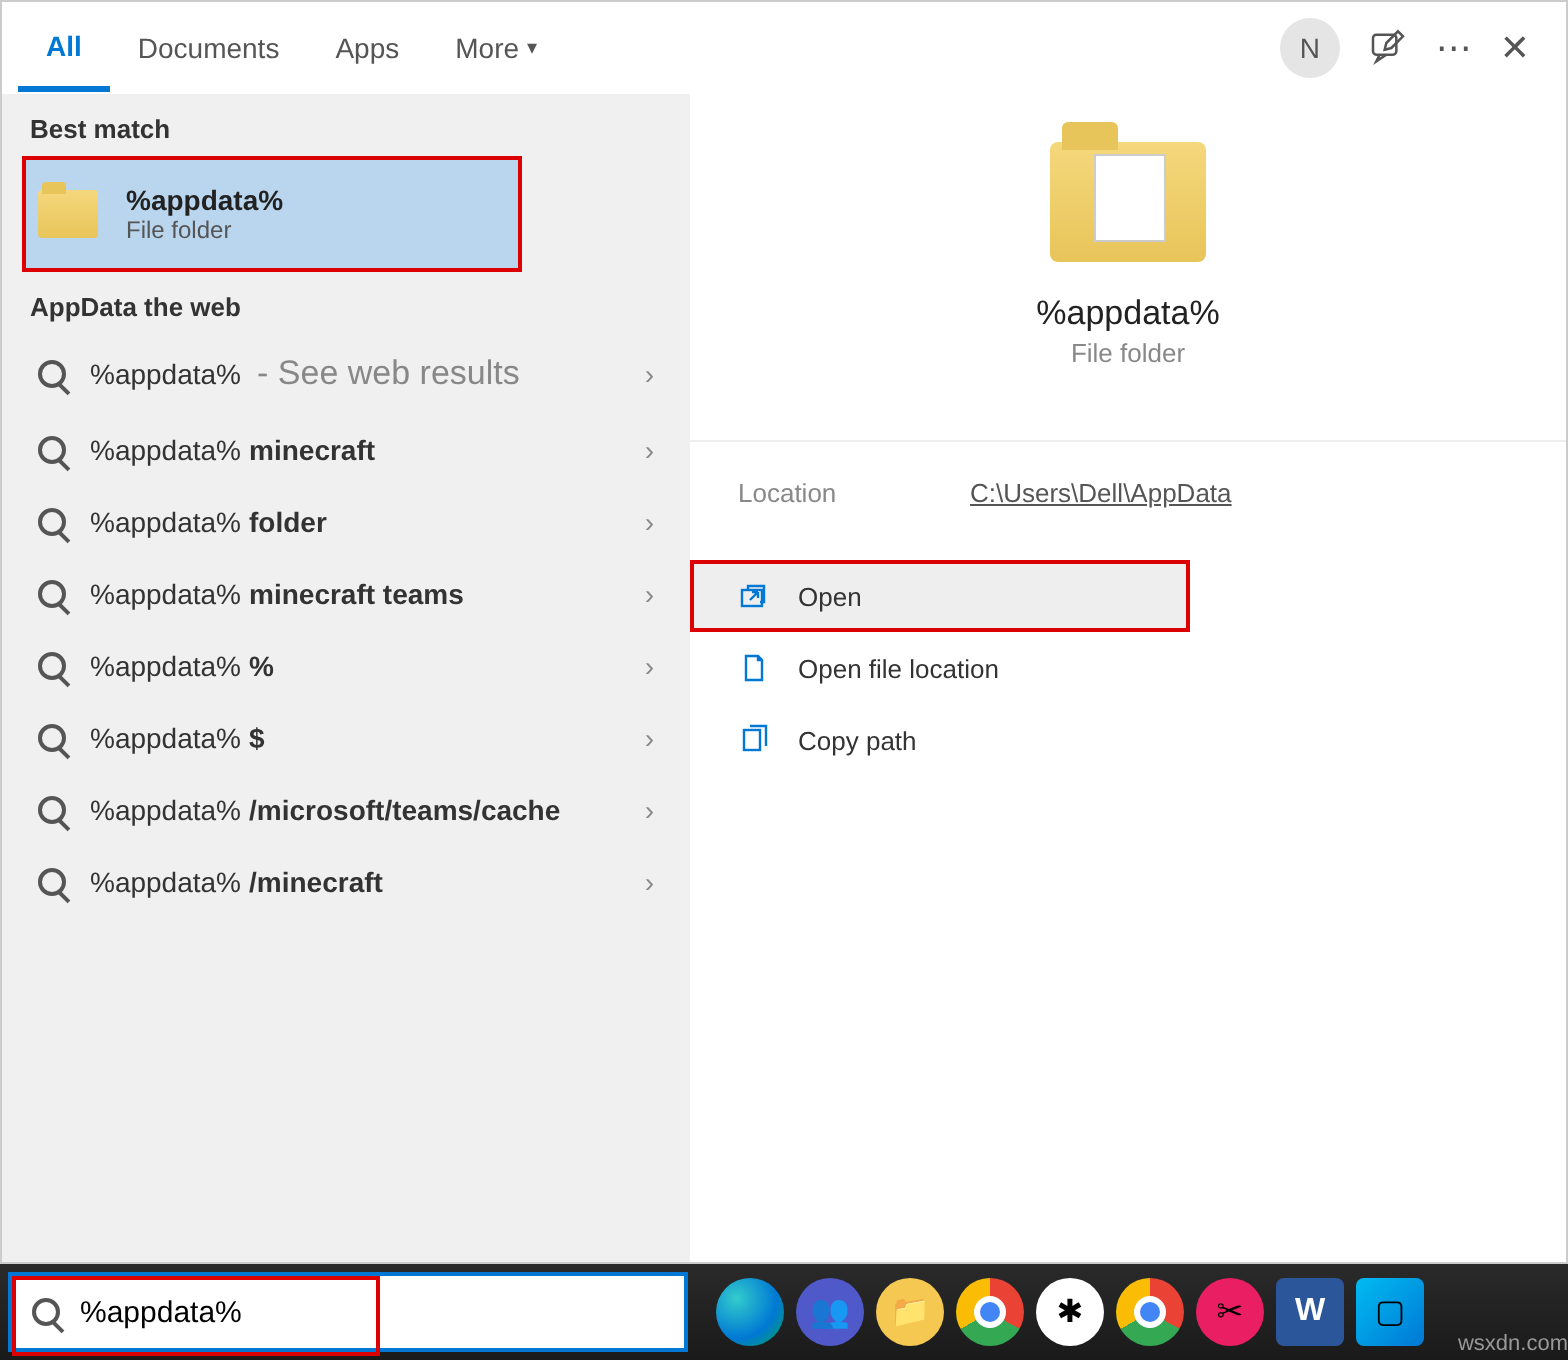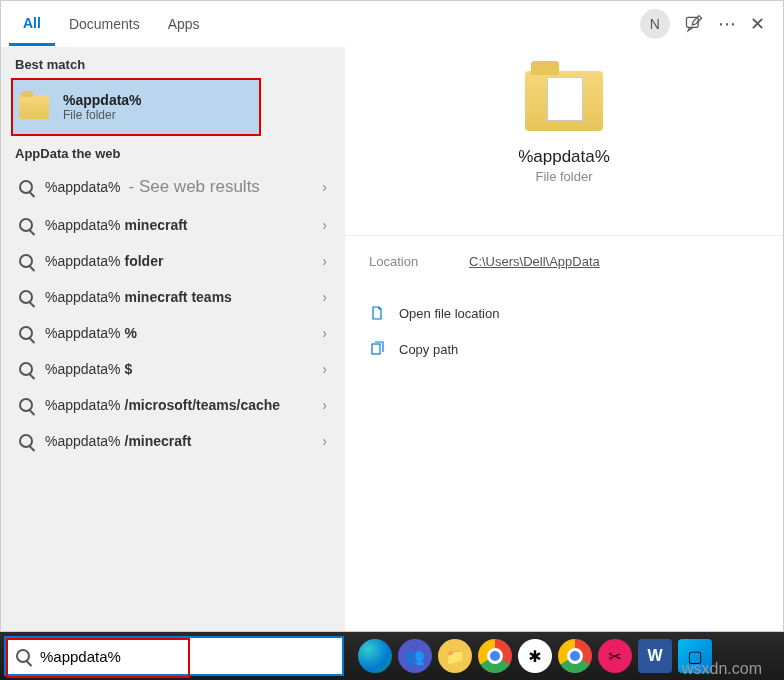--- a/index.html
+++ b/index.html
@@ -37,48 +37,52 @@
   .wi-text .hint { font-size: 17px; color: #888; }
   .wi-arrow { position: absolute; right: 18px; color: #888; font-size: 14px; }
   
   .preview { padding: 24px 18px 18px; text-align: center; }
   .folder-lg { width: 78px; height: 60px; margin: 0 auto 16px; background: linear-gradient(#f5d87c,#e8c55a); border-radius: 4px; position: relative; }
   .folder-lg::before { content:""; position:absolute; top:-10px; left:6px; width:28px; height:14px; background:#e8c55a; border-radius:3px 3px 0 0; }
   .folder-lg::after { content:""; position:absolute; top:6px; left:22px; width:34px; height:42px; background:#fff; border:1px solid #ccc; }
   .pv-title { font-size: 17px; color: #222; margin-bottom: 2px; }
   .pv-sub { font-size: 13px; color: #888; }
   
-  .meta { display: flex; padding: 18px 24px; font-size: 13px; border-top: 1px solid #eee; margin-top: 33px; }
+  .meta { display: flex; padding: 18px 24px; font-size: 13px; border-top: 1px solid #eee; margin-top: 18px; gap: 16px; }
   .meta-label { color: #888; width: 100px; }
   .meta-val { color: #555; text-decoration: underline; cursor: pointer; }
   
   .actions { margin-top: 8px; }
   .action { display: flex; align-items: center; gap: 14px; padding: 10px 24px; font-size: 13px; color: #333; cursor: pointer; }
   .action.hl { outline: 2px solid #d00; outline-offset: -2px; margin: 0 188px 0 0; background: #eee; }
   .aicon { width: 16px; height: 16px; display: flex; align-items: center; justify-content: center; color: #0078d4; }
   
   .taskbar { position: absolute; bottom: 0; left: 0; width: 784px; height: 48px; background: linear-gradient(#2a2a2a,#1a1a1a); display: flex; align-items: center; }
   .searchbox { width: 340px; height: 40px; background: #fff; margin: 4px; border: 2px solid #0078d4; display: flex; align-items: center; gap: 10px; padding: 0 10px; position: relative; }
   .searchbox.hl::after { content:""; position:absolute; left:0; top:0; width:180px; height:36px; border:2px solid #d00; pointer-events:none; }
   .searchbox input { border: none; outline: none; font-size: 15px; flex: 1; }
   .tb-icons { display: flex; gap: 6px; margin-left: 10px; }
   .tb-ico { width: 34px; height: 34px; border-radius: 50%; display: flex; align-items: center; justify-content: center; font-size: 16px; }
   
-  .watermark { position: absolute; bottom: 2px; right: 22px; font-size: 16px; color: #999; z-index: 10; }
+  .watermark { position: absolute; bottom: 2px; right: 0; font-size: 11px; color: #999; z-index: 10; }
   
   svg { display: block; }
 </style>
 </head>
 <body>
 
 <div class="window">
   <div class="tabs">
     <div class="tab active">All</div>
     <div class="tab">Documents</div>
     <div class="tab">Apps</div>
+    <div class="tab more">
+        <span>More</span>
+        <span class="chev">▾</span>
+      </div>
     <div class="header-right">
       <div class="avatar">N</div>
       <div class="hicon">
         <svg width="20" height="20" viewBox="0 0 24 24" fill="none" stroke="#555" stroke-width="1.5">
             <rect x="3" y="4" width="14" height="12" rx="2"></rect>
             <path d="M7 16l-2 4 6-4"></path>
             <path d="M18 2l3 3-7 7-4 1 1-4z"></path>
           </svg>
       </div>
       <div class="hicon">⋯</div>
@@ -177,20 +181,30 @@
       <div class="preview">
         <div class="folder-lg"></div>
         <div class="pv-title">%appdata%</div>
         <div class="pv-sub">File folder</div>
       </div>
       <div class="meta">
         <div class="meta-label">Location</div>
         <div class="meta-val">C:\Users\Dell\AppData</div>
       </div>
       <div class="actions">
+        <div class="action hl">
+          <span class="aicon">
+              <svg width="16" height="16" viewBox="0 0 16 16" fill="none" stroke="#0078d4" stroke-width="1.2">
+                <rect x="2" y="5" width="10" height="8"></rect>
+                <path d="M5 5V3h8v8h-2"></path>
+                <path d="M6 10l4-4m0 0h-3m3 0v3"></path>
+              </svg>
+            </span>
+          <span>Open</span>
+        </div>
         <div class="action">
           <span class="aicon">
               <svg width="16" height="16" viewBox="0 0 16 16" fill="none" stroke="#0078d4" stroke-width="1.2">
                 <path d="M4 2h6l2 2v10H4z"></path>
                 <path d="M10 2v2h2"></path>
               </svg>
             </span>
           <span>Open file location</span>
         </div>
         <div class="action">

